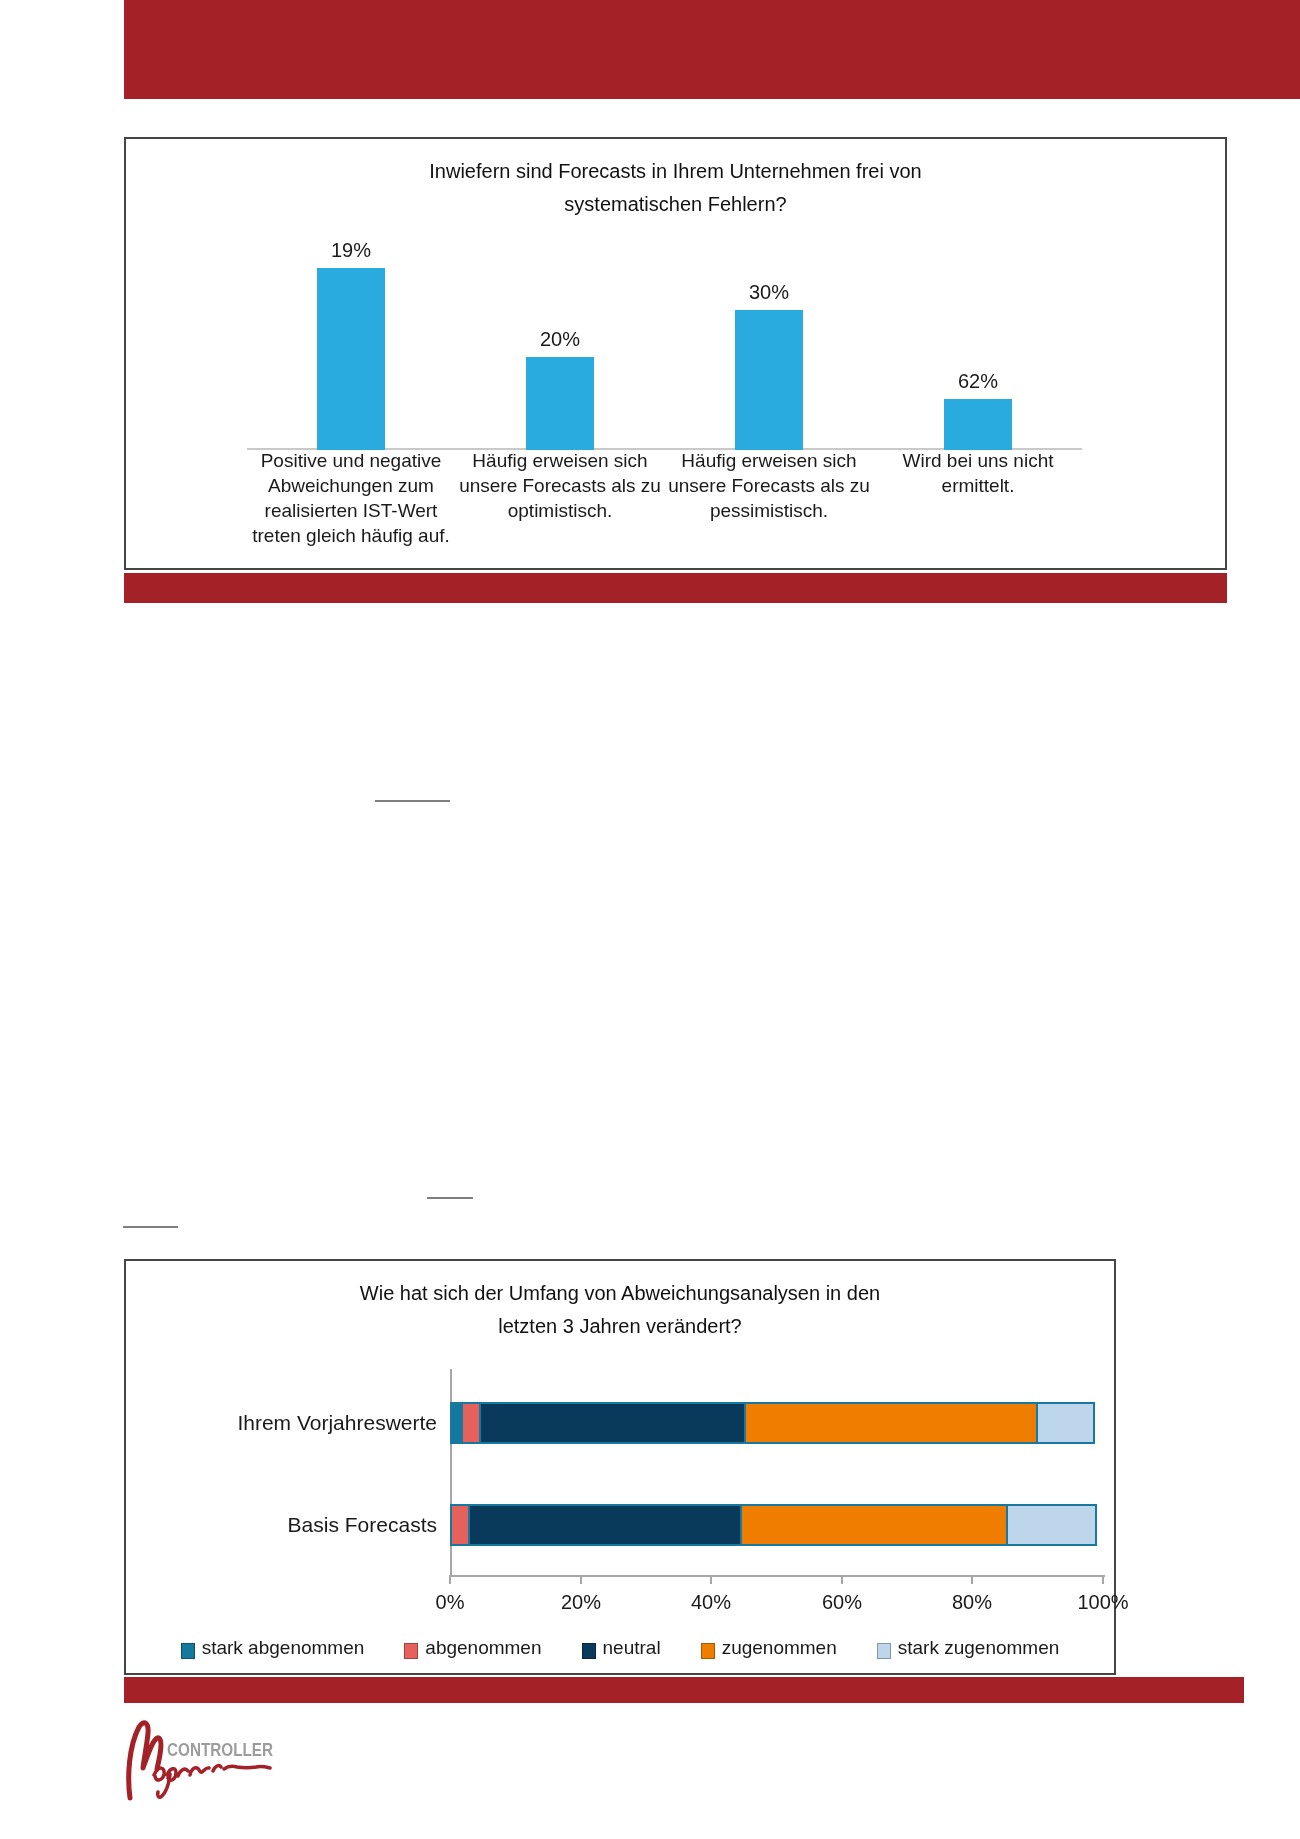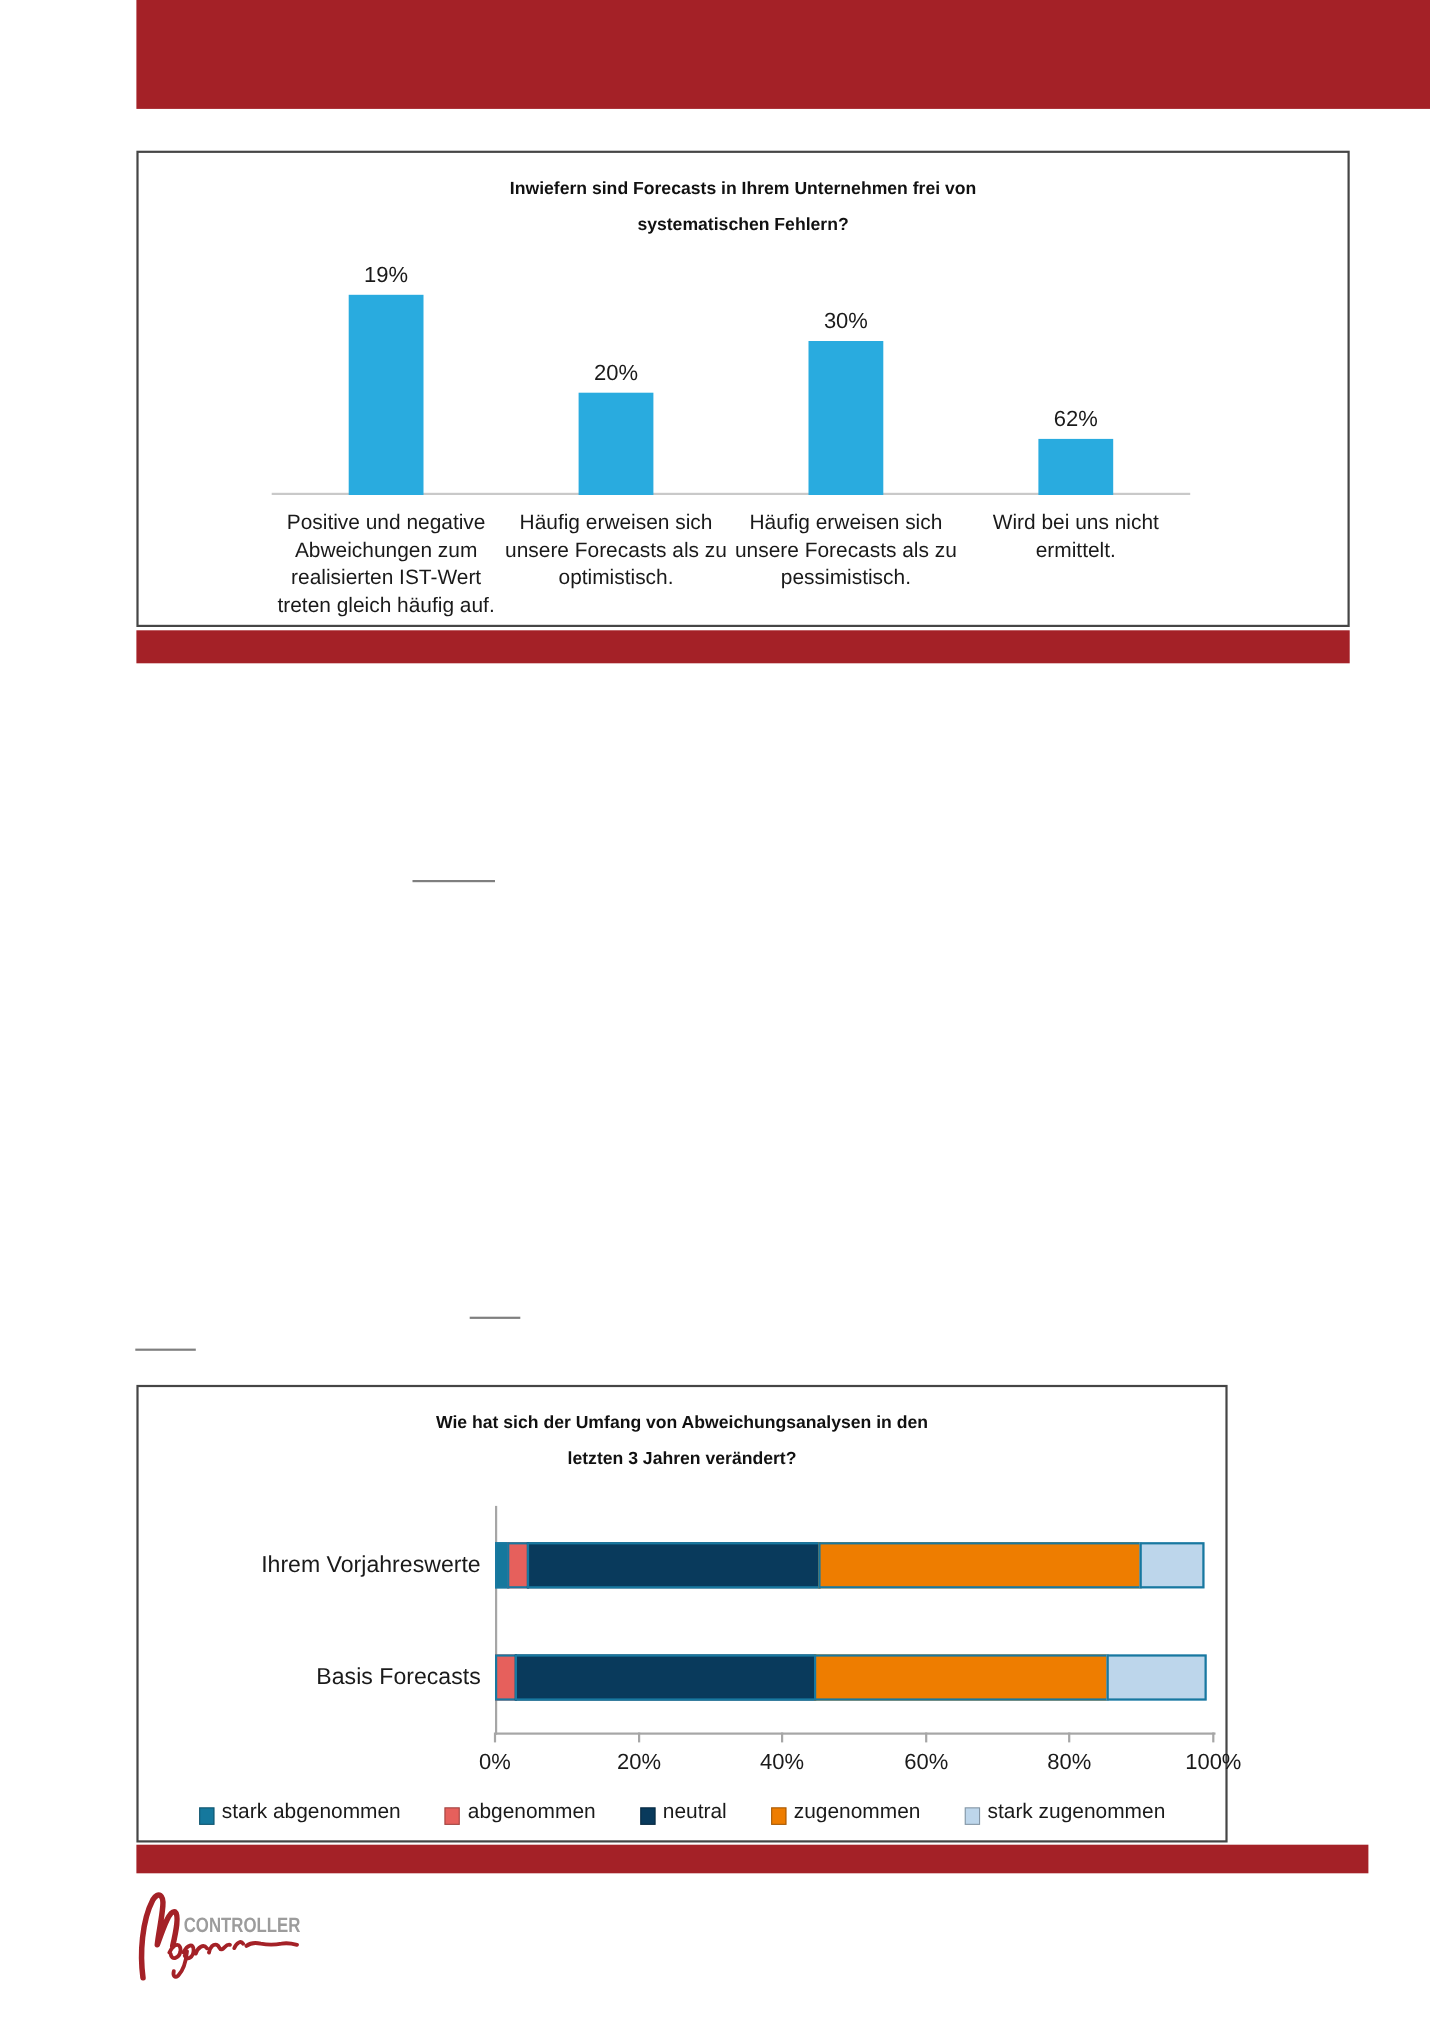--- a/index.html
+++ b/index.html
@@ -14,29 +14,29 @@
 
   .chart-box{
     position:absolute;background:#ffffff;border:2px solid #454545;box-sizing:border-box;
   }
   #chart1{left:124px;top:137px;width:1103px;height:433px;}
   #chart2{left:124px;top:1259px;width:992px;height:416px;}
   .plot{position:absolute;left:0;top:0;right:0;bottom:0;}
 
   .chart-title{
     position:absolute;left:0;top:16px;width:100%;text-align:center;
-    font-weight:bold;font-size:16px;line-height:33px;color:#111111;
+    font-weight:normal;font-size:20px;line-height:33px;color:#111111;
   }
   .chart-title span{display:block;}
 
   
   .c1-axis{position:absolute;left:121px;top:309px;width:835px;height:2px;background:#C9C9C9;}
   .c1-bar{position:absolute;width:68px;}
   .c1-vlabel{position:absolute;width:90px;text-align:center;font-size:20px;}
-  .c1-cat{position:absolute;top:324px;width:212px;text-align:center;font-size:19px;line-height:25px;}
+  .c1-cat{position:absolute;top:309px;width:212px;text-align:center;font-size:19px;line-height:25px;}
 
   
   .c2-yaxis{position:absolute;left:324px;top:108px;width:2px;height:208px;background:#A6A6A6;}
   .c2-xaxis{position:absolute;left:324px;top:314px;width:655px;height:2px;background:#A6A6A6;}
   .c2-tick{position:absolute;top:314px;width:2px;height:9px;background:#A6A6A6;}
   .c2-ticklabel{position:absolute;top:330px;width:90px;text-align:center;font-size:20px;}
   .c2-row{position:absolute;left:324px;width:653px;height:42px;display:flex;}
   .c2-seg{box-sizing:border-box;border:2px solid #1878A0;height:100%;}
   .c2-seg + .c2-seg{margin-left:-2px;}
   .c2-seg:last-child{flex-grow:1;}

